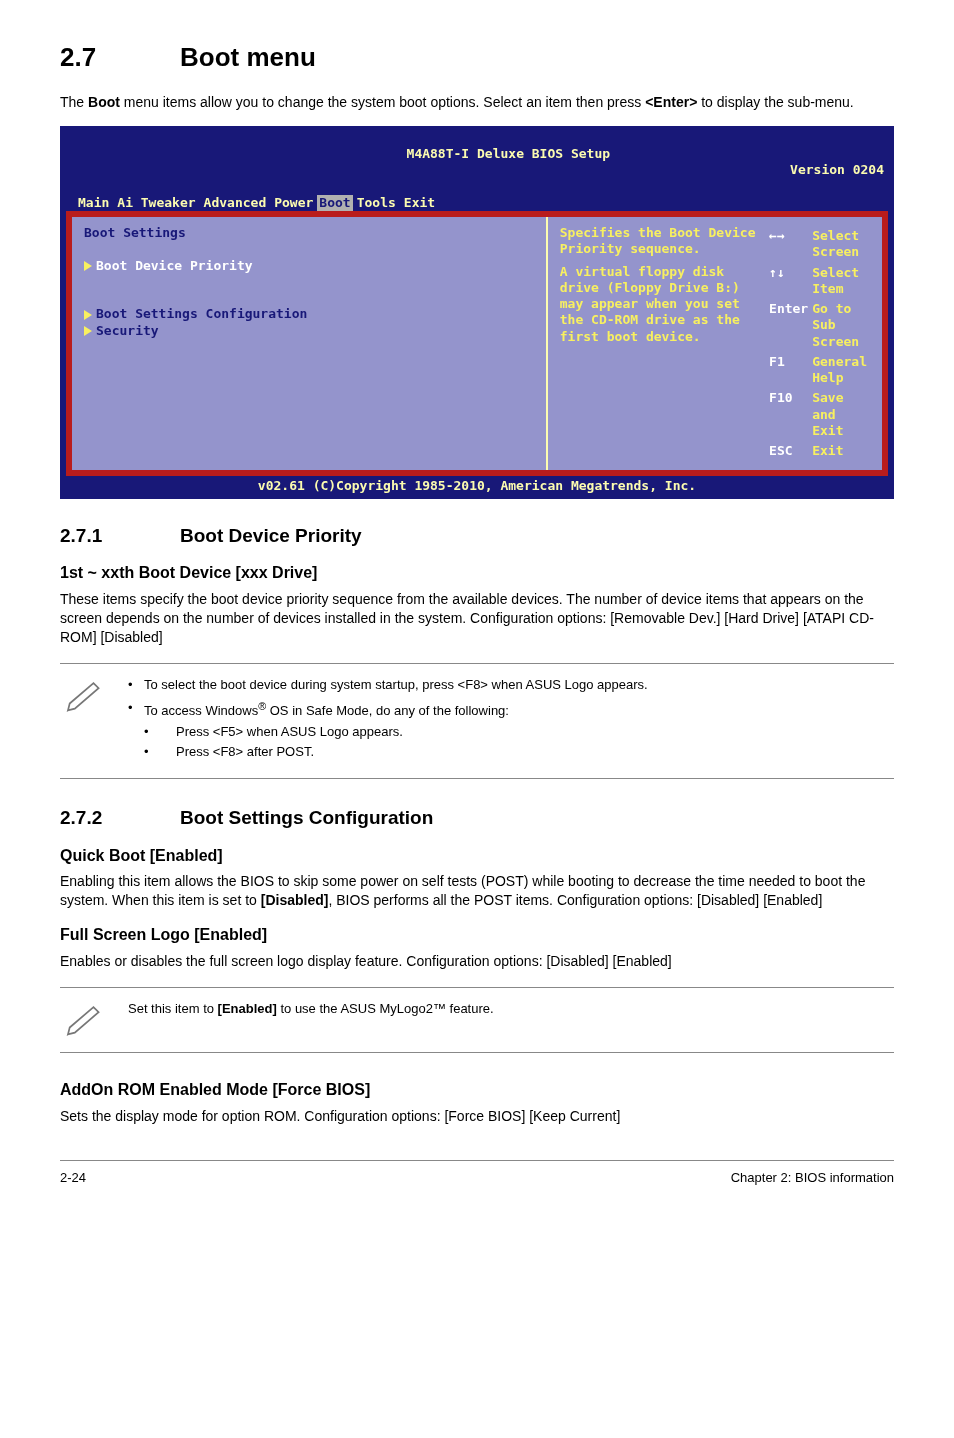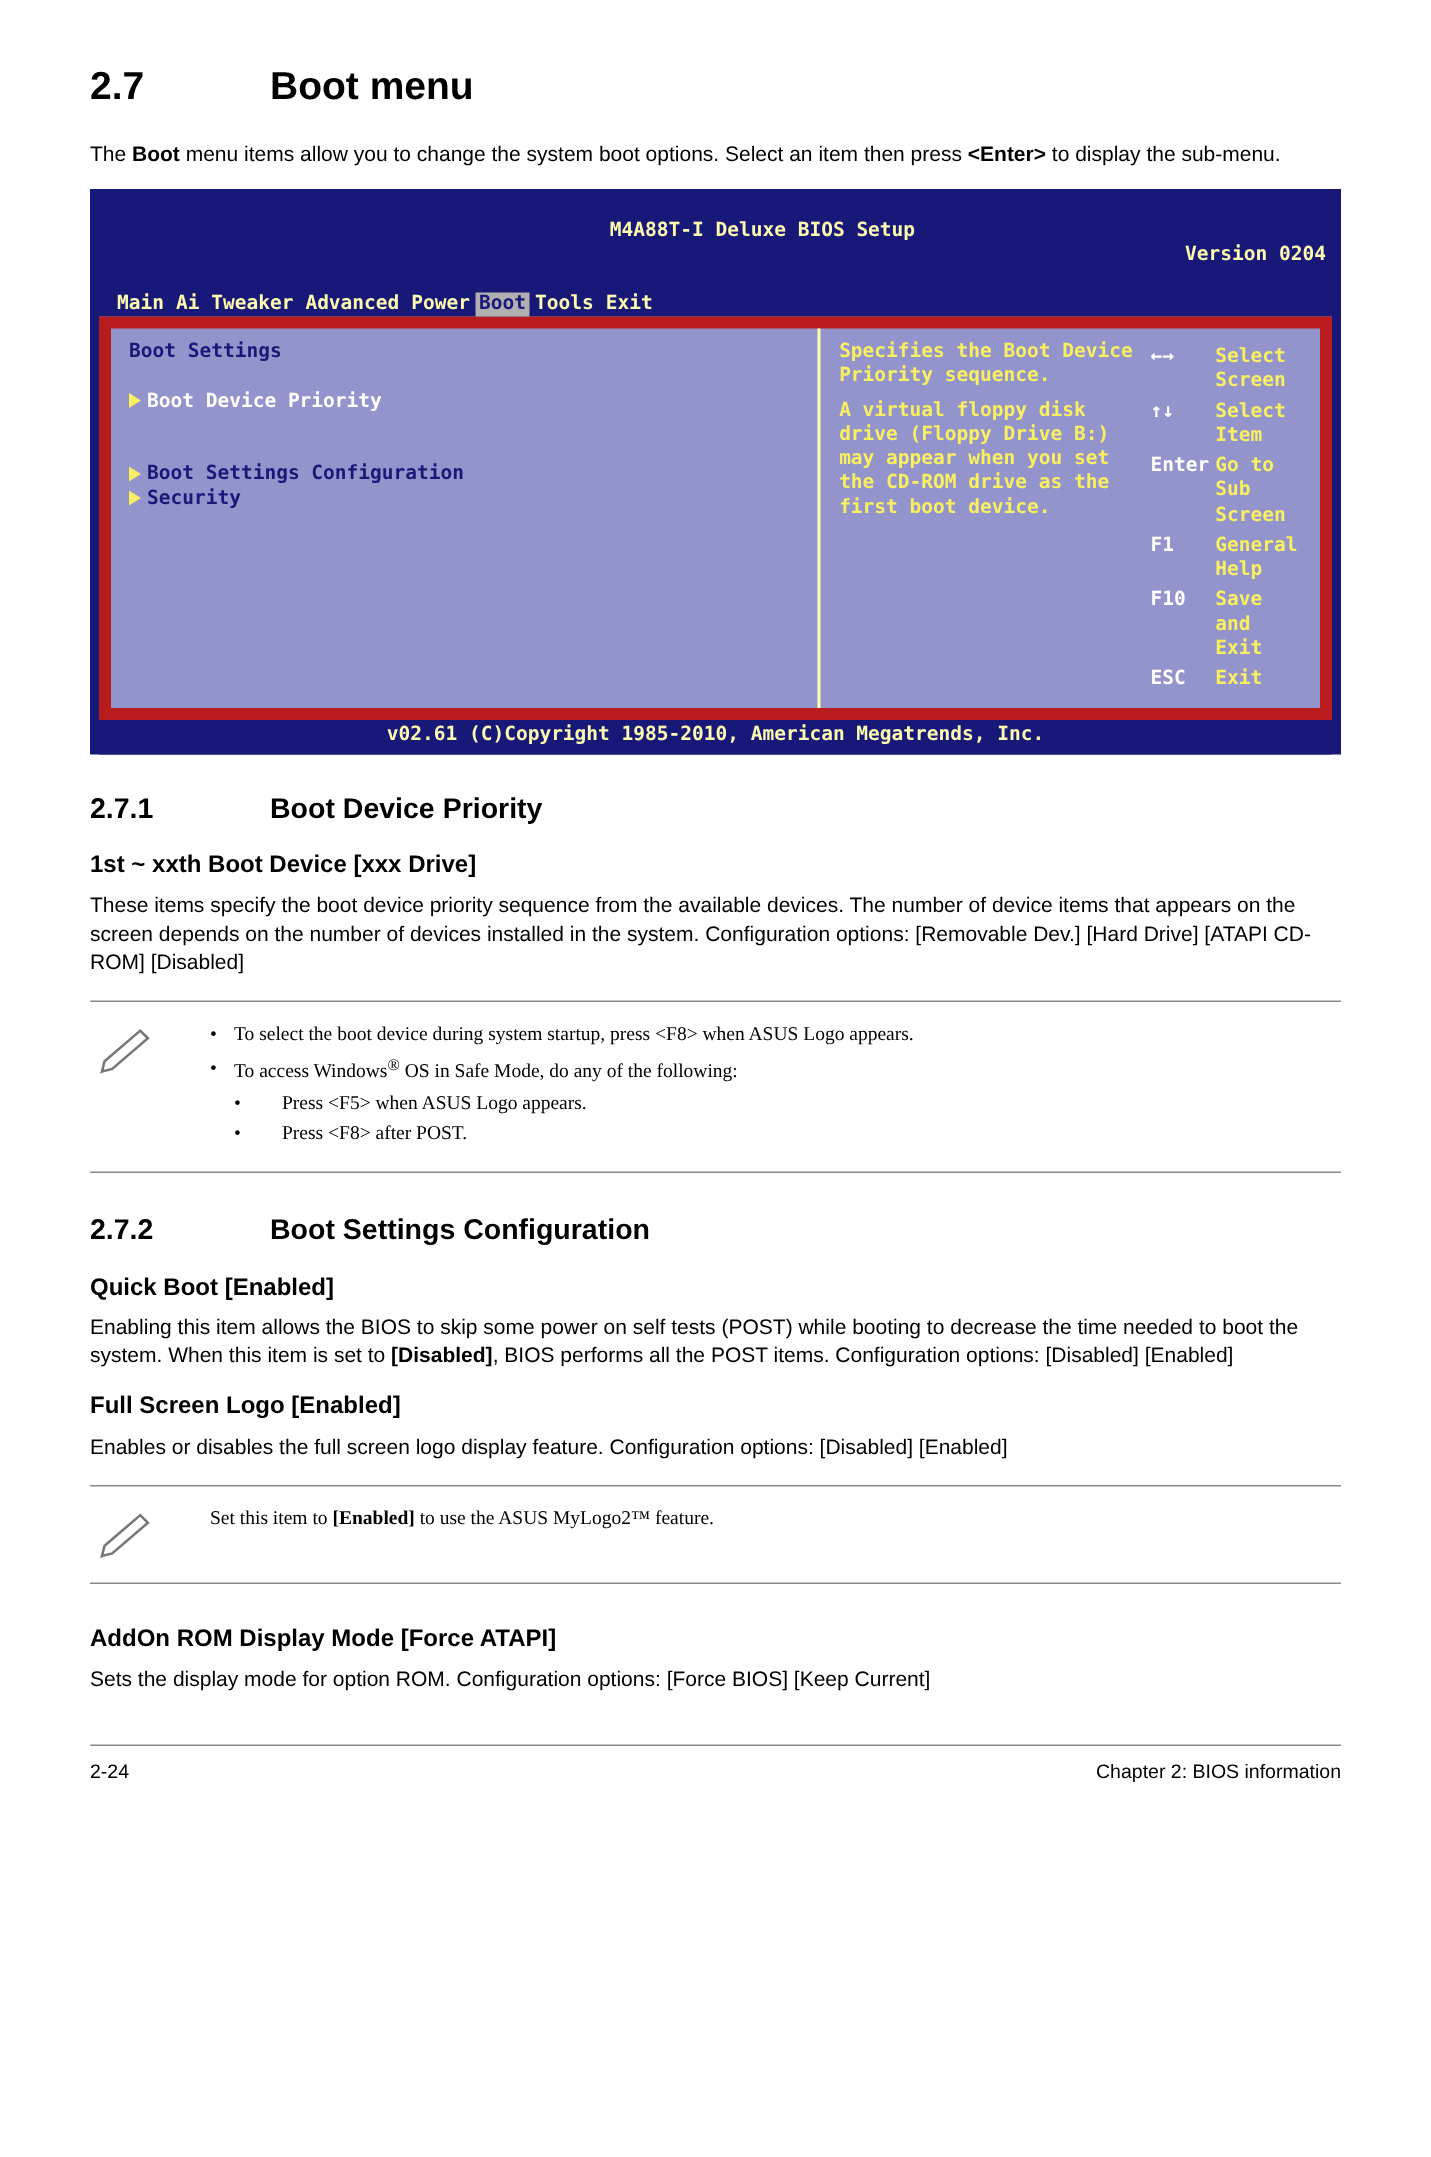--- a/index.html
+++ b/index.html
@@ -49,21 +49,21 @@
       align-items: center;
     }
     .bios-tabs span { padding: 0 4px; }
     .bios-tabs .active {
       background: #b0b0b0;
       color: #181878;
       padding: 0 2px;
     }
     .bios-body {
       display: flex;
-      border: 8px solid #b91c1c;
+      border: 6px solid #b91c1c;
       padding: 0;
       min-height: 260px;
       background: #9494cc;
     }
     .bios-left {
       flex: 1.45;
       padding: 8px 12px;
       color: #181878;
       border-right: 2px solid #fcfcb0;
       position: relative;
@@ -109,28 +109,27 @@
     }
     h2.subsection .sub-num { display: inline-block; width: 120px; }
     h3.item-head {
       font-size: 16px;
       font-weight: bold;
       margin: 14px 0 6px 0;
     }
 
     .note-box {
       display: flex;
-      gap: 28px;
+      gap: 16px;
       align-items: flex-start;
       border-top: 1px solid #888;
       border-bottom: 1px solid #888;
       padding: 12px 4px;
       margin: 16px 0 26px 0;
       font-size: 13px;
-      font-family: Liberation Serif, serif;
     }
     .note-box .icon-col {
       flex: 0 0 48px;
       padding-top: 2px;
     }
     .note-box .content-col { flex: 1; }
     .note-box ul { margin: 0; padding: 0; list-style: none; }
     .note-box ul > li { padding-left: 16px; position: relative; margin-bottom: 6px; }
     .note-box ul > li::before { content: "•"; position: absolute; left: 0; }
     .note-box ul ul > li::before { content: "•"; }
@@ -274,21 +273,21 @@
       <svg class="note-icon" viewBox="0 0 48 40">
         <path d="M6 30 L34 6 L40 12 L12 36 L4 38 Z" fill="none" stroke="#777" stroke-width="2"></path>
         <path d="M4 38 L2 40 L6 38 Z" fill="#777"></path>
       </svg>
     </div>
     <div class="content-col">
       <span>Set this item to </span><span class="bold">[Enabled]</span><span> to use the ASUS MyLogo2™ feature.</span>
     </div>
   </div>
 
-  <h3 class="item-head">AddOn ROM Display Mode [Force ATAPI]</h3>
+  <h3 class="item-head">AddOn ROM Enabled Mode [Force BIOS]</h3>
   <p>Sets the display mode for option ROM. Configuration options: [Force BIOS] [Keep Current]</p>
 
   <div class="page-footer">
     <span>2-24</span>
     <span>Chapter 2: BIOS information</span>
   </div>
 
 </div>
 
 </body></html>

